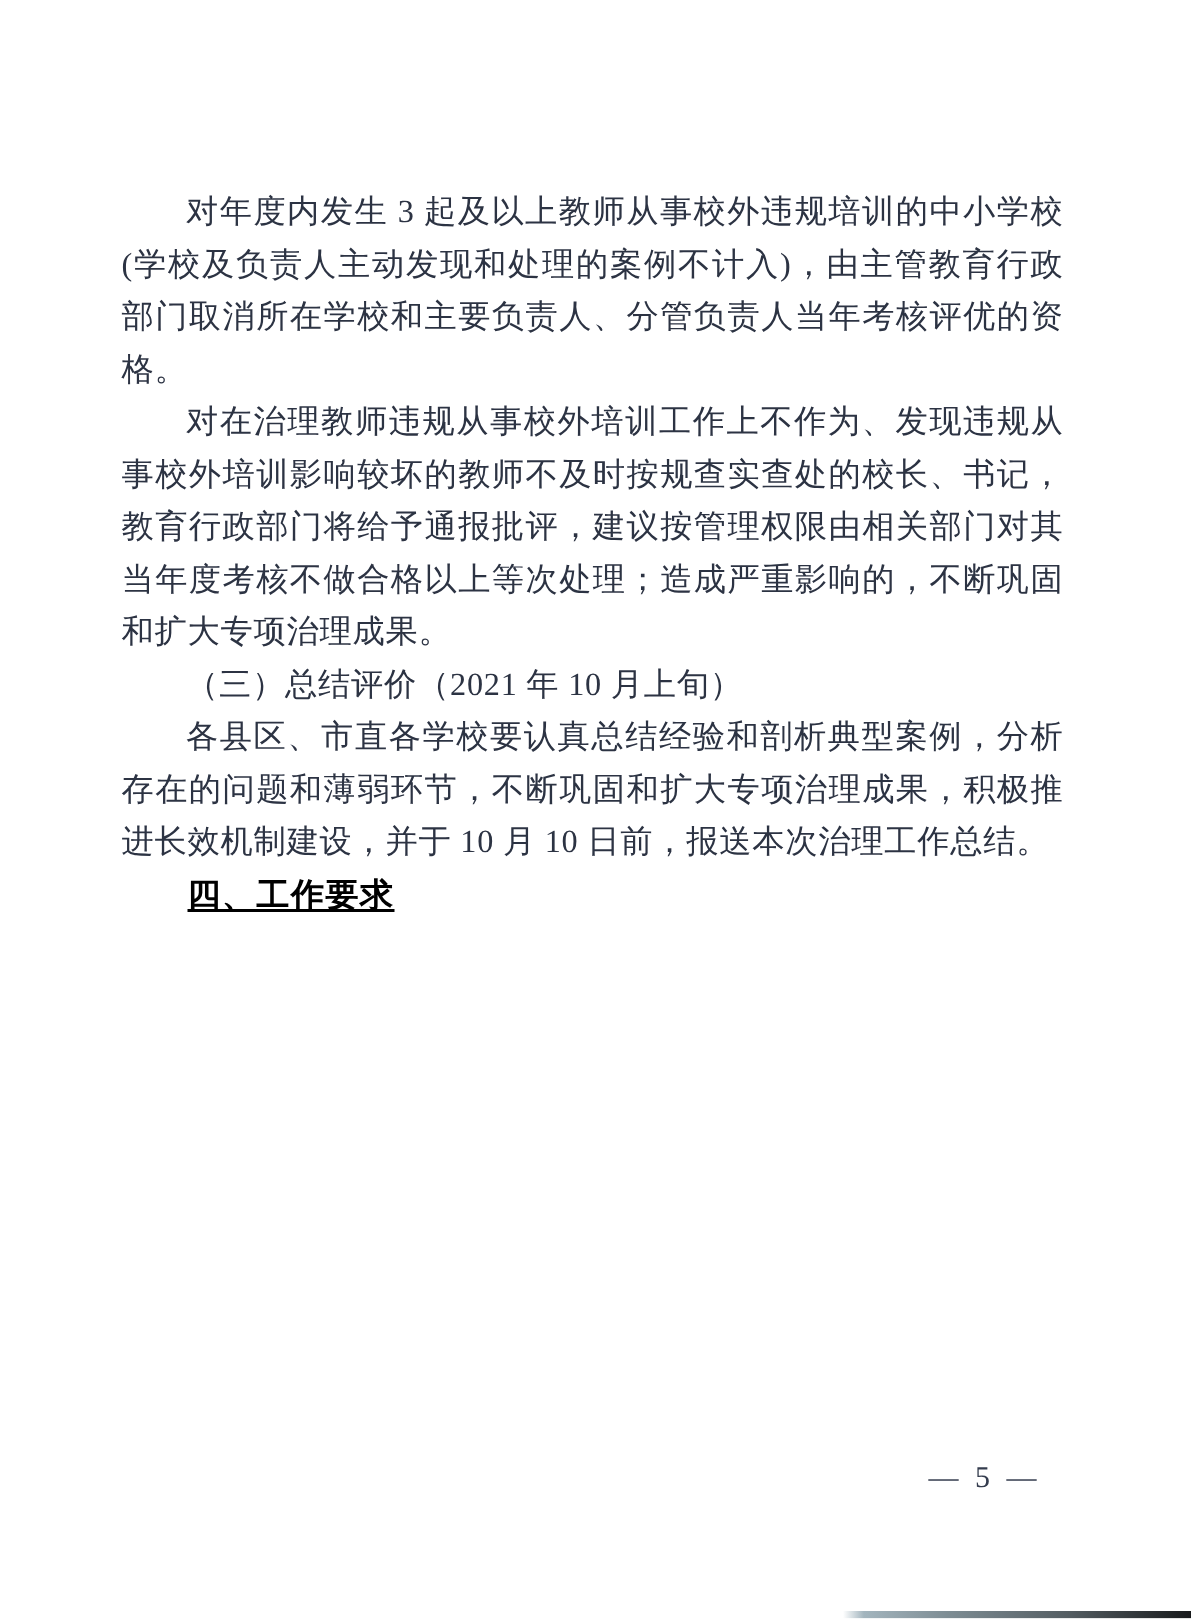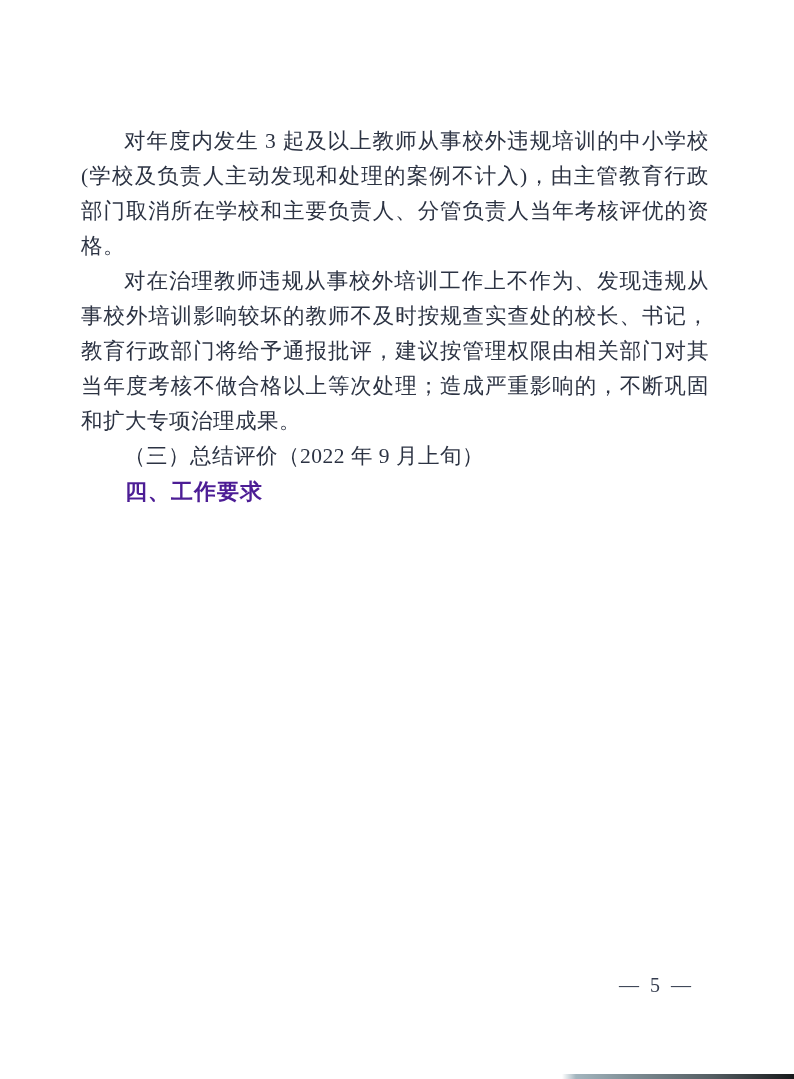--- a/index.html
+++ b/index.html
@@ -34,22 +34,23 @@
   .sub-heading {
     font-weight: normal;
   }
   .heading {
     margin: 0;
     text-indent: 2em;
     font-family: "Liberation Sans", sans-serif;
     font-weight: bold;
     font-size: 22px;
     line-height: 35px;
-    color: #4c1d95;
+    color: #000000;
     letter-spacing: 1px;
+    text-decoration: underline;
   }
   .page-number {
     position: absolute;
     top: 974px;
     left: 0;
     right: 100px;
     text-align: right;
     font-size: 20px;
     letter-spacing: 3px;
     color: #343c4e;
@@ -69,20 +70,21 @@
       #17191b 100%);
   }
 </style>
 </head>
 <body>
 
 <div class="page">
   <div class="content">
     <p class="body-para">对年度内发生 3 起及以上教师从事校外违规培训的中小学校(学校及负责人主动发现和处理的案例不计入)，由主管教育行政部门取消所在学校和主要负责人、分管负责人当年考核评优的资格。</p>
     <p class="body-para">对在治理教师违规从事校外培训工作上不作为、发现违规从事校外培训影响较坏的教师不及时按规查实查处的校长、书记，教育行政部门将给予通报批评，建议按管理权限由相关部门对其当年度考核不做合格以上等次处理；造成严重影响的，不断巩固和扩大专项治理成果。</p>
-    <p class="sub-heading">（三）总结评价（2022 年 9 月上旬）</p>
+    <p class="sub-heading">（三）总结评价（2021 年 10 月上旬）</p>
+    <p class="body-para">各县区、市直各学校要认真总结经验和剖析典型案例，分析存在的问题和薄弱环节，不断巩固和扩大专项治理成果，积极推进长效机制建设，并于 10 月 10 日前，报送本次治理工作总结。</p>
     <h2 class="heading">四、工作要求</h2>
   </div>
 
   <div class="page-number">— 5 —</div>
 
   <div class="scan-edge"></div>
 </div>
 
 </body></html>

